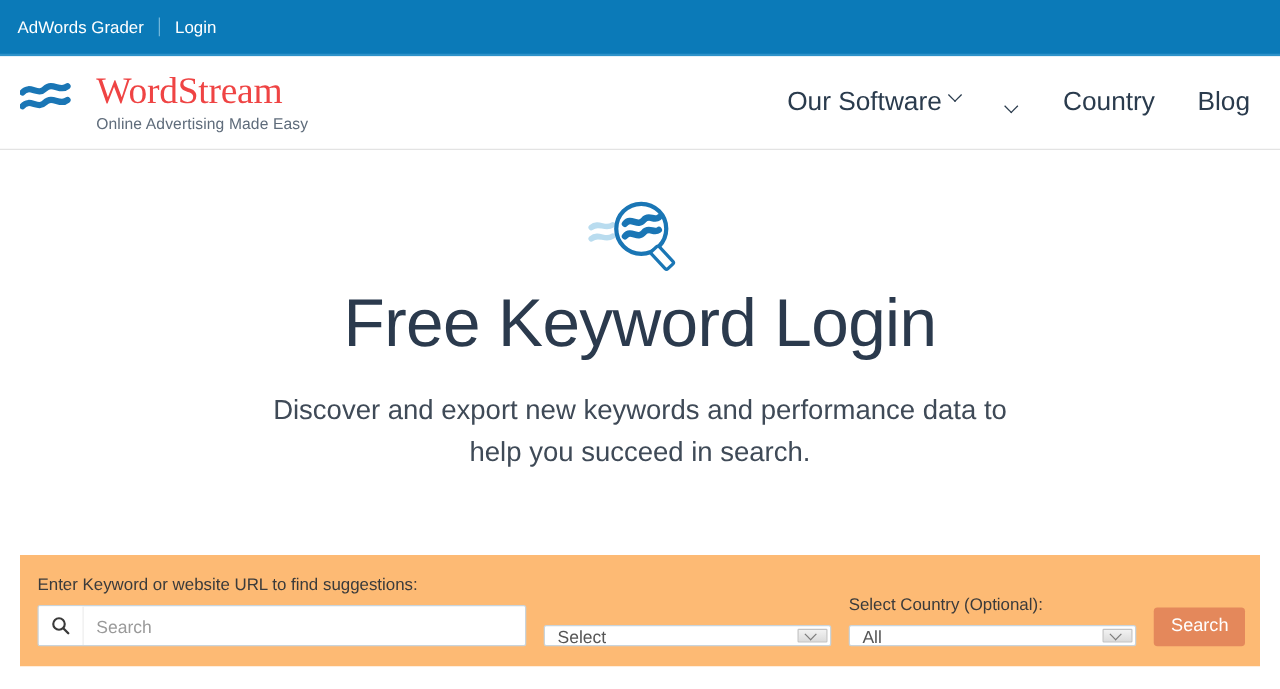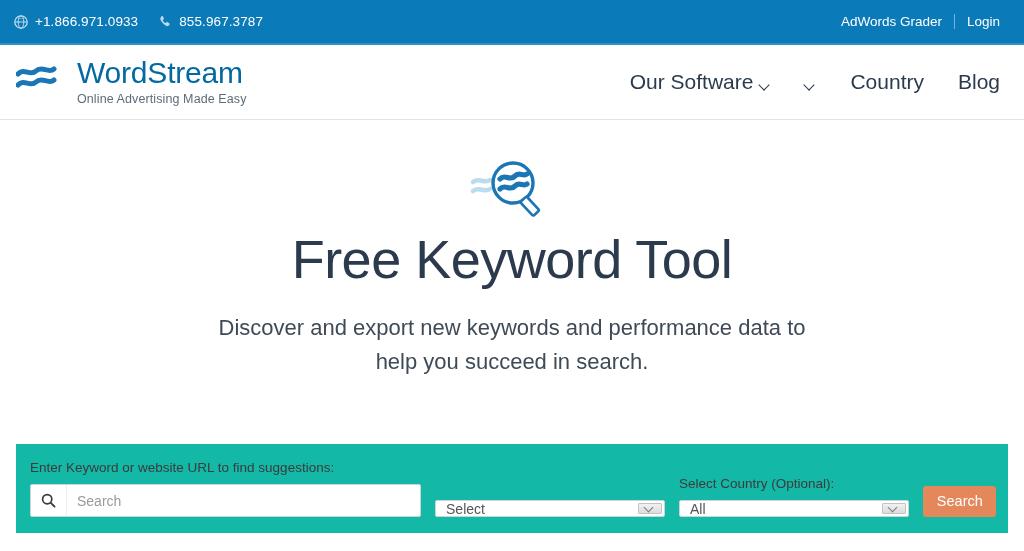--- a/index.html
+++ b/index.html
@@ -78,41 +78,42 @@
     gap: 9px;
     text-decoration: none;
   }
   .brand-text {
     display: flex;
     flex-direction: column;
     line-height: 1;
   }
   .brand-name {
     font-size: 30px;
-    color: #0369a1;
+    color: #ef4444;
     font-weight: 400;
     letter-spacing: -.2px;
+    font-family: Liberation Serif, serif;
   }
   .brand-tagline {
     font-size: 12.5px;
     color: #5f6c7b;
     margin-top: 5px;
     letter-spacing: .1px;
     text-align: right;
   }
 
   .nav {
     display: flex;
     align-items: center;
     gap: 34px;
     padding-right: 8px;
   }
   .nav-item {
     display: flex;
-    align-items: center;
+    align-items: flex-start;
     gap: 7px;
     color: #2a3b4d;
     font-size: 21px;
     text-decoration: none;
     white-space: nowrap;
   }
   .chev {
     display: inline-block;
     width: 11px;
     height: 7px;
@@ -156,21 +157,21 @@
     max-width: 660px;
     font-weight: 400;
   }
 
   
   .panel {
     position: absolute;
     left: 16px;
     top: 444px;
     width: 992px;
-    background: #14b8a6;
+    background: #fdba74;
     box-sizing: border-box;
     padding: 16px 12px 16px 14px;
   }
   .panel-row {
     display: flex;
     align-items: flex-end;
     gap: 14px;
   }
   .field {
     display: flex;
@@ -269,44 +270,20 @@
     border: 0;
     border-radius: 3px;
     cursor: pointer;
     line-height: 31px;
   }
 </style>
 </head>
 <body>
 
 <div class="topbar">
-  <div class="topbar-left">
-
-    <a class="phone-item" href="#">
-      <span class="ico">
-        <svg class="ico-svg" width="14" height="14" viewBox="0 0 14 14">
-          <circle cx="7" cy="7" r="6.2" fill="none" stroke="#bcdcef" stroke-width="1.3"></circle>
-          <ellipse cx="7" cy="7" rx="2.8" ry="6.2" fill="none" stroke="#bcdcef" stroke-width="1"></ellipse>
-          <path d="M1 7h12" stroke="#bcdcef" stroke-width="1" fill="none"></path>
-          <path d="M3 3.2a8 8 0 0 0 8 0" fill="#bcdcef" opacity=".55"></path>
-        </svg>
-      </span>
-      <span>+1.866.971.0933</span>
-    </a>
-
-    <a class="phone-item" href="#">
-      <span class="ico">
-        <svg class="ico-svg" width="14" height="14" viewBox="0 0 14 14">
-          <path d="M3.4 1.2c.5-.4 1.1-.3 1.4.2l1 1.6c.3.5.2 1-.2 1.3l-.7.5c-.1.1-.2.3-.1.5.3.9 1.4 2.1 2.4 2.7.2.1.4.1.5 0l.6-.6c.4-.4.9-.4 1.3-.1l1.6 1c.5.3.6 1 .2 1.4l-.7.8c-.5.6-1.3.8-2 .5C6.4 10.1 3.6 7.4 2.4 4.6c-.3-.8-.1-1.6.4-2.2l.6-1.2z" fill="#bcdcef"></path>
-        </svg>
-      </span>
-      <span>855.967.3787</span>
-    </a>
-
-  </div>
 
   <div class="topbar-right">
     <a class="topbar-link" href="#">AdWords Grader</a>
     <span class="topbar-divider"></span>
     <a class="topbar-link" href="#">Login</a>
   </div>
 </div>
 
 <div class="header">
 
@@ -351,21 +328,21 @@
     <svg width="86" height="62" viewBox="0 0 86 62">
       <path d="M4 26c6-5 11 2 17-2" fill="none" stroke="#b9dcef" stroke-width="4.5" stroke-linecap="round"></path>
       <path d="M4 35c6-5 11 2 17-2" fill="none" stroke="#b9dcef" stroke-width="4.5" stroke-linecap="round"></path>
       <circle cx="44" cy="27" r="20" fill="#ffffff" stroke="#1a76b5" stroke-width="3.4"></circle>
       <path d="M31 23c5-6 10 3 15-3 4-5 8 1 12-2" fill="none" stroke="#1a76b5" stroke-width="5.2" stroke-linecap="round"></path>
       <path d="M31 33c5-6 10 3 15-3 4-5 8 1 12-2" fill="none" stroke="#1a76b5" stroke-width="5.2" stroke-linecap="round"></path>
       <rect x="56.5" y="40.5" width="8.5" height="19" rx="1.6" fill="#ffffff" stroke="#1a76b5" stroke-width="2.6" transform="rotate(-43 61 50)"></rect>
     </svg>
   </div>
 
-  <h1 class="hero-title">Free Keyword Tool</h1>
+  <h1 class="hero-title">Free Keyword Login</h1>
 
   <p class="hero-sub">
     <span>Discover and export new keywords and performance data to</span><br>
     <span>help you succeed in search.</span>
   </p>
 
 </div>
 
 <div class="panel">
   <div class="panel-row">

